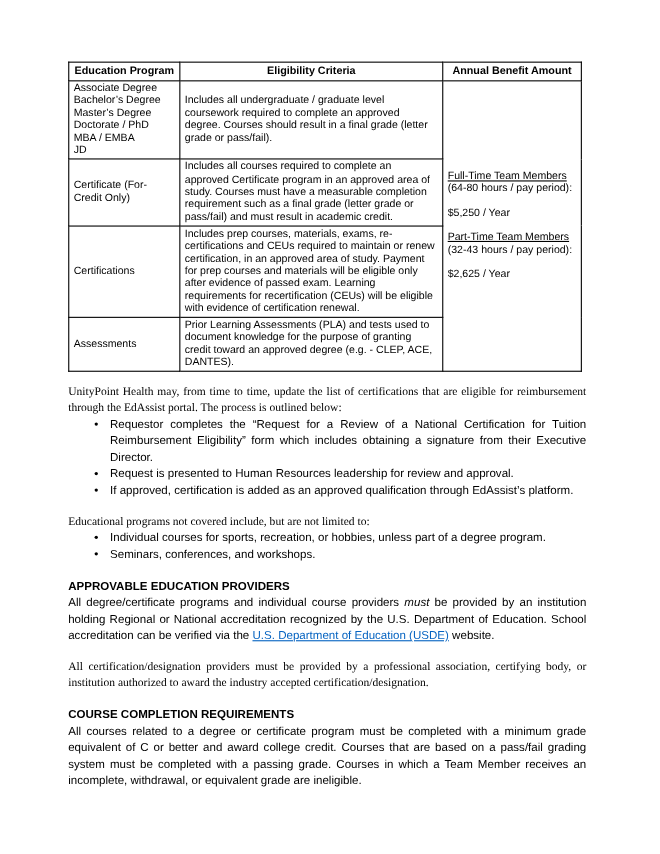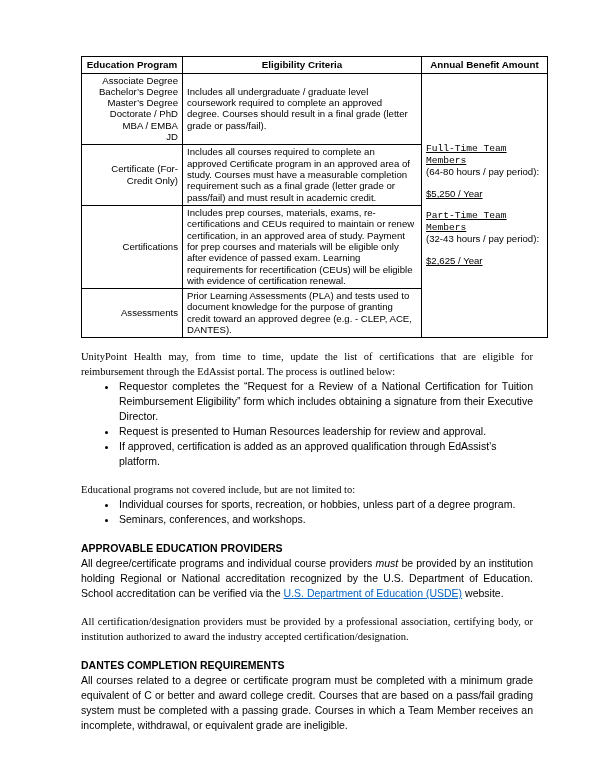--- a/index.html
+++ b/index.html
@@ -2,21 +2,21 @@
 <html><head>
 <meta charset="utf-8">
 <style>
   * { margin: 0; padding: 0; box-sizing: border-box; }
   html, body { background: #ffffff; }
   body {
     width: 600px; height: 776px; overflow: hidden;
     font-family: "Liberation Sans", sans-serif;
     color: #000000;
   }
-  .page { padding: 56px 67px 0 81px; }
+  .page { padding: 56px 67px 0 62px; }
 
   
   table.benefits-table {
     border-collapse: collapse;
     width: 466px;
     font-size: 9.6px;
     line-height: 1.18;
     table-layout: fixed;
   }
   col.c1 { width: 101px; }
@@ -26,24 +26,24 @@
     border: 1px solid #000000;
     padding: 1px 4px 2px 4px;
     vertical-align: middle;
   }
   .benefits-table th {
     font-weight: bold;
     text-align: center;
     font-size: 9.8px;
     padding: 2px 2px;
   }
-  .cell-program { text-align: right; }
+  .cell-program { text-align: left; }
   .cell-benefit { font-size: 9.6px; }
-  .underline { text-decoration: underline; font-family: Liberation Mono, monospace; }
-  .benefit-amount { margin-top: 11px; text-decoration: underline; }
+  .underline { text-decoration: underline; }
+  .benefit-amount { margin-top: 11px; }
   .part-gap { margin-top: 11px; }
 
   
   .para, .bullet-list, .section-heading, p.flow {
     font-size: 10.5px;
     line-height: 15px;
   }
   .para { margin-top: 13px; font-family: Liberation Serif, serif; }
   .first-after-table { margin-top: 11px; }
   .justify { text-align: justify; }
@@ -127,16 +127,16 @@
   <ul class="bullet-list">
     <li>Individual courses for sports, recreation, or hobbies, unless part of a degree program.</li>
     <li>Seminars, conferences, and workshops.</li>
   </ul>
 
   <h2 class="section-heading">APPROVABLE EDUCATION PROVIDERS</h2>
   <p class="flow justify"><span>All degree/certificate programs and individual course providers </span><span class="em">must</span><span> be provided by an institution holding Regional or National accreditation recognized by the U.S. Department of Education. School accreditation can be verified via the </span><a class="doc-link" id="usde-link" style="color: rgb(5, 99, 193);">U.S. Department of Education (USDE)</a><span> website.</span></p>
 
   <p class="para justify">All certification/designation providers must be provided by a professional association, certifying body, or institution authorized to award the industry accepted certification/designation.</p>
 
-  <h2 class="section-heading">DANTES COMPLETION REQUIREMENTS</h2>
+  <h2 class="section-heading">COURSE COMPLETION REQUIREMENTS</h2>
   <p class="flow justify">All courses related to a degree or certificate program must be completed with a minimum grade equivalent of C or better and award college credit. Courses that are based on a pass/fail grading system must be completed with a passing grade. Courses in which a Team Member receives an incomplete, withdrawal, or equivalent grade are ineligible.</p>
 
 </div>
 
 </body></html>

